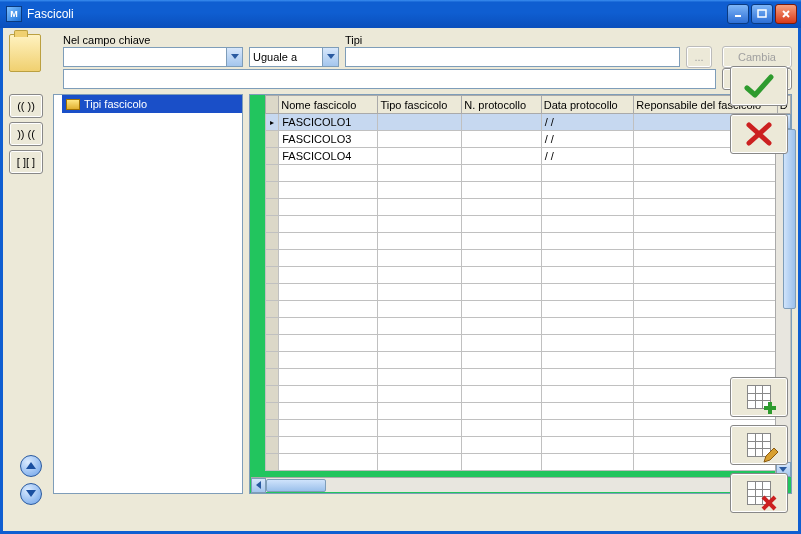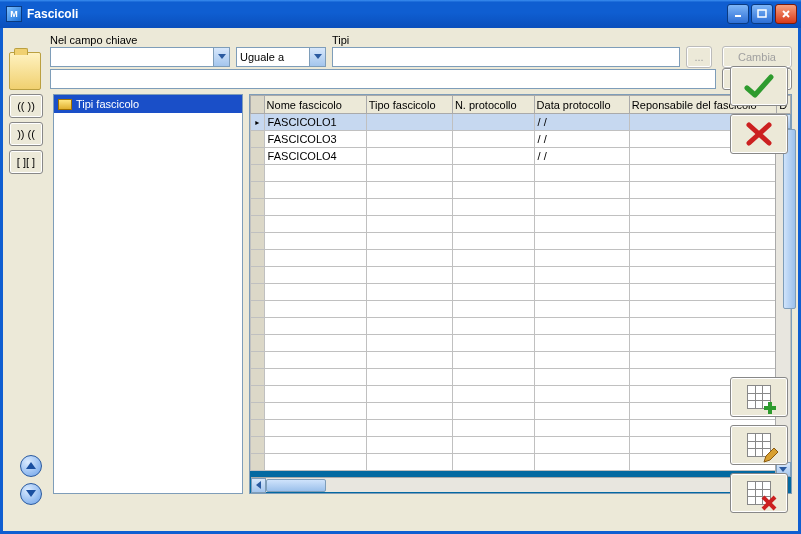--- a/index.html
+++ b/index.html
@@ -23,21 +23,21 @@
     color: white;
   }
   .titlebar .app-icon {
     width: 16px; height: 16px;
     background: linear-gradient(135deg, #7ec0ff, #1a70d8);
     border: 1px solid #0a3a80;
     margin-right: 5px;
     display: flex; align-items: center; justify-content: center;
     font-size: 9px; font-weight: bold; color: #fff;
   }
-  .titlebar .title-text { font-weight: bold; font-size: 12px; flex: 1; }
+  .titlebar .title-text { font-weight: normal; font-size: 12px; flex: 1; }
   .titlebar .win-btns { display: flex; gap: 2px; }
   .titlebar .win-btn {
     width: 22px; height: 20px; border-radius: 3px;
     display: flex; align-items: center; justify-content: center;
     border: 1px solid #0a3a80;
   }
   .titlebar .win-btn.min, .titlebar .win-btn.max {
     background: linear-gradient(to bottom, #7eb6f7, #2d6fd6);
   }
   .titlebar .win-btn.close {
@@ -50,23 +50,22 @@
     position: relative;
     height: calc(534px - 28px);
     background: #ece9d8;
     border: 3px solid #0f5ed1;
     border-top: none;
     padding: 6px;
   }
 
   .top-area {
     display: flex;
-    gap: 9px;
+    gap: 22px;
     margin-bottom: 4px;
-    align-items: flex-end;
   }
   .dossier-icon {
     width: 32px; height: 38px;
     background: linear-gradient(to bottom,#fff2c0,#f0d070);
     border: 1px solid #bba040;
     position: relative;
     border-radius: 2px;
   }
   .dossier-icon::before {
     content:"";
@@ -145,43 +144,43 @@
     box-shadow: inset 0 0 0 1px #fff;
     display:flex; align-items:center; justify-content:center;
     font-size:11px;
   }
 
   .tree {
     width: 190px;
     background:#fff;
     border:1px solid #7e9db9;
     position:relative;
-    display:flex; flex-direction:column;
+    display:flex; flex-direction:column;padding-left:8px;
   }
   .tree-item {
     display:flex; align-items:center;
     height:18px;
     padding:0 4px;
     gap:4px;
     background:#1a4fc8;
     color:#fff;
   }
   .tree-item .folder {
     width:14px; height:11px;
     background: linear-gradient(to bottom,#ffe680,#e0b030);
     border:1px solid #a07000;
     position:relative;
   }
 
   .grid-wrap {
     flex:1;
     position:relative;
-    background:#0369a1;
+    background:#22c55e;
     border:1px solid #7e9db9;
-    display:flex; flex-direction:column;
+    display:flex; flex-direction:column;padding-left:15px;
   }
   table {
     border-collapse:collapse;
     width:100%;
     table-layout:fixed;
   }
   thead th {
     background:#ece9d8;
     border:1px solid #aaa;
     font-weight:normal;

